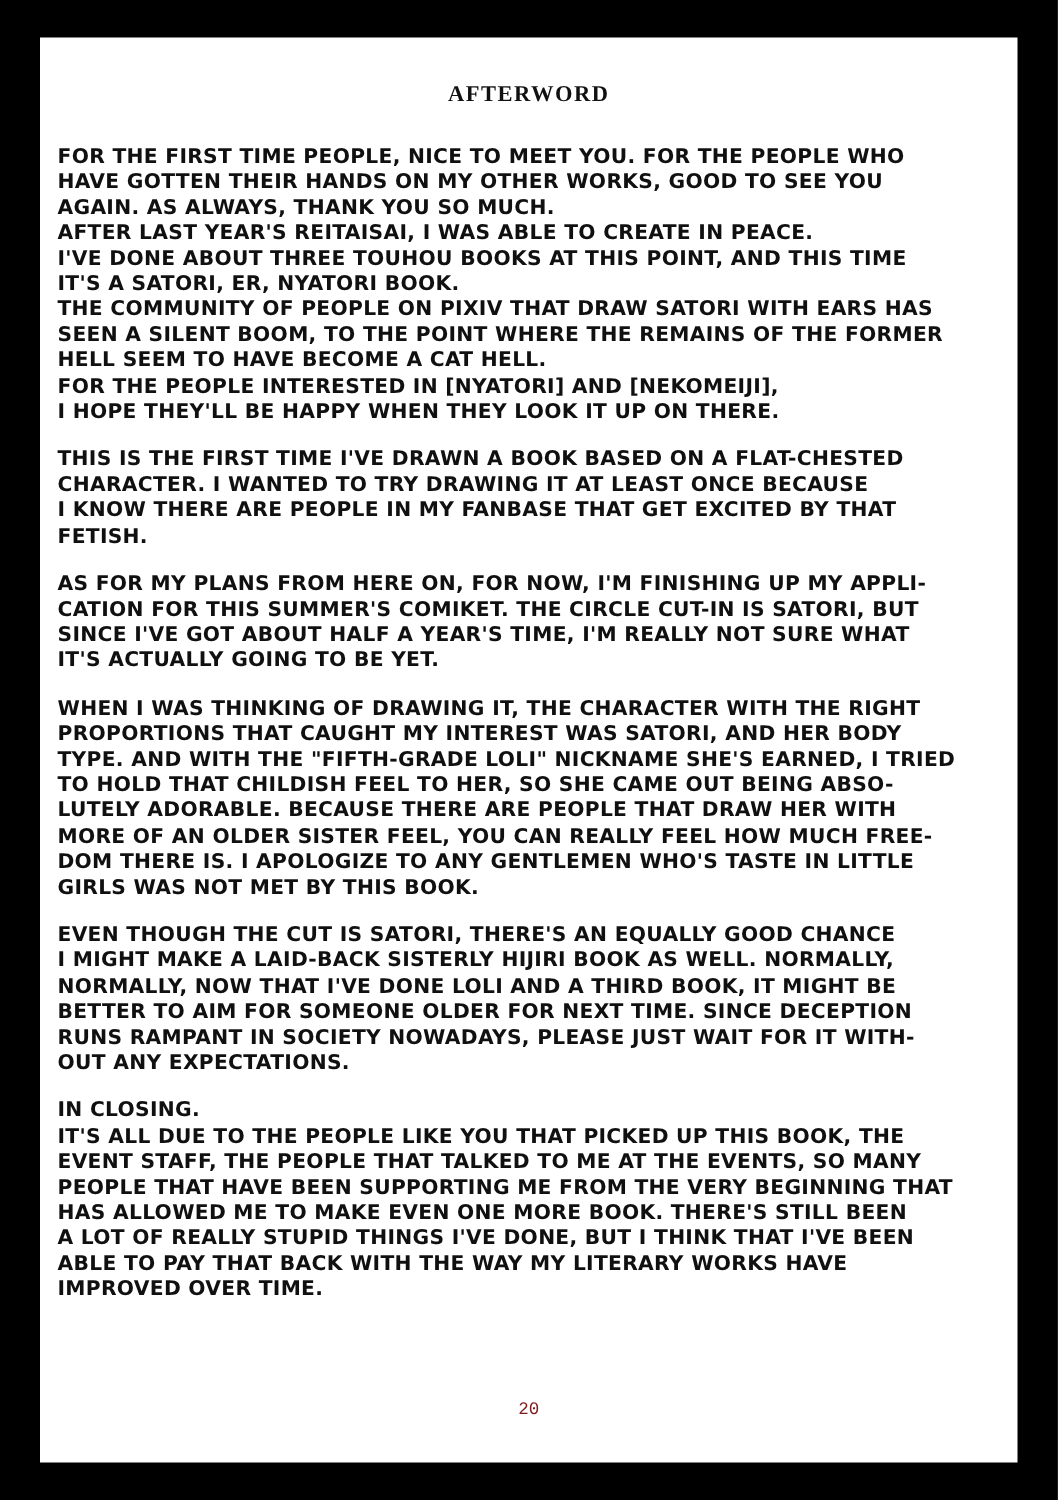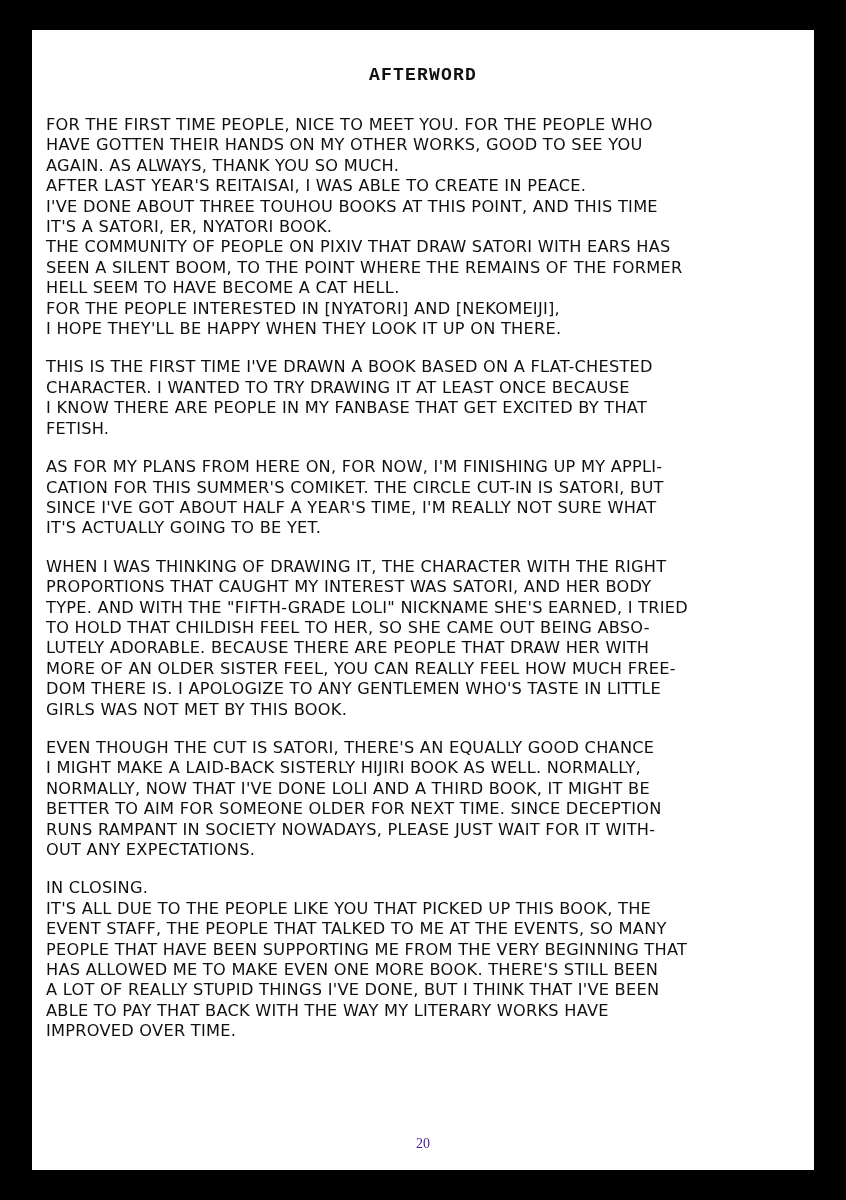--- a/index.html
+++ b/index.html
@@ -29,52 +29,53 @@
     height: 1140px;
     background: #ffffff;
   }
   .page-title {
     text-align: center;
     font-size: 18px;
     letter-spacing: 1.2px;
     font-weight: bold;
     color: #111111;
     margin-top: 35px;
-    font-family: Liberation Mono, monospace;
+    font-family: Liberation Serif, serif;
     text-transform: uppercase;
   }
   .body-area {
     position: absolute;
     left: 14px;
     top: 85px;
     width: 754px;
     height: 1000px;
+    font-weight: bold;
   }
   .para {
     font-size: 16.2px;
     line-height: 20.4px;
     color: #101010;
     letter-spacing: 0.25px;
     font-family: "DejaVu Sans", sans-serif;
     text-transform: uppercase;
     margin: 0 0 18px 0;
     white-space: pre-wrap;
   }
   .para:last-child {
     margin-bottom: 0;
   }
   .page-number {
     position: absolute;
     left: 0;
     right: 0;
-    bottom: 18px;
+    bottom: 34px;
     text-align: center;
     font-size: 14px;
-    color: #4c1d95;
-    font-family: Liberation Serif, serif;
+    color: #7f1d1d;
+    font-family: Liberation Mono, monospace;
   }
 </style>
 </head>
 <body>
 
 <div class="page-frame">
   <div class="page-sheet">
 
     <div class="page-title">AFTERWORD</div>
 

